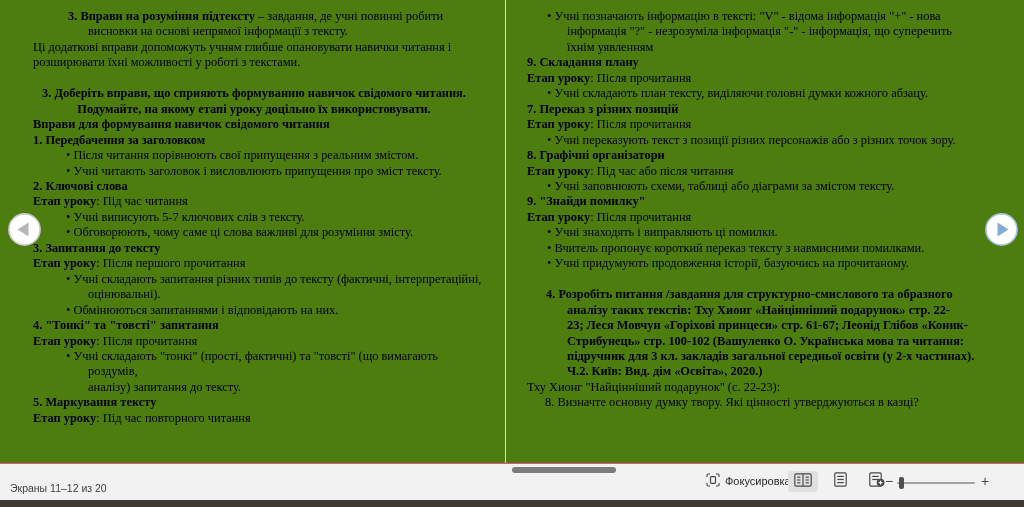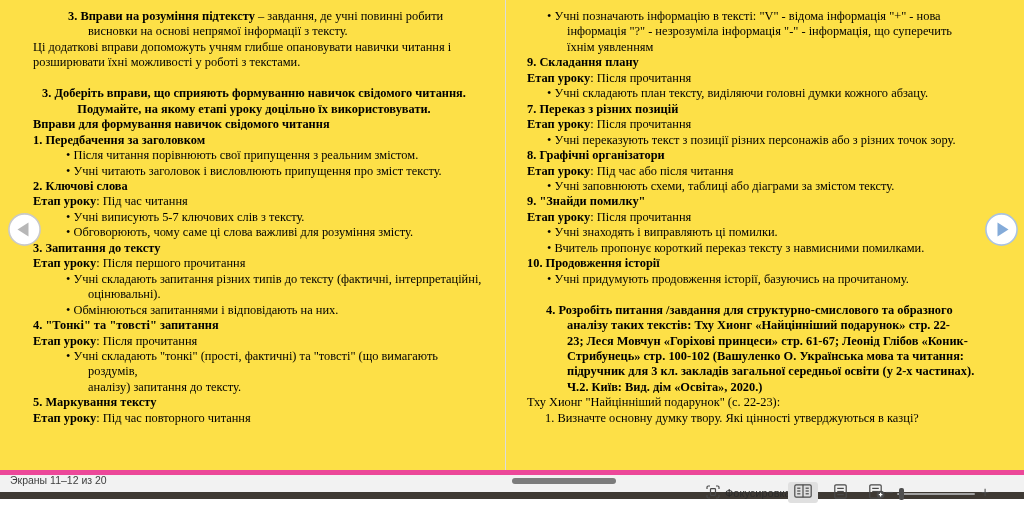--- a/index.html
+++ b/index.html
@@ -1,21 +1,21 @@
 <!DOCTYPE html>
 <html><head>
 <meta charset="utf-8">
 <style>
   * { margin:0; padding:0; box-sizing:border-box; }
   html,body { width:1024px; height:507px; overflow:hidden; }
   body { font-family:"Liberation Sans",sans-serif; background:#fff; }
   .app { width:1024px; height:507px; display:flex; flex-direction:column; position:relative; }
 
   
-  .viewer { position:relative; height:470px; background:#fde047; display:flex; overflow:hidden; }
+  .viewer { position:relative; height:470px; background:#4d7c0f; display:flex; overflow:hidden; }
   .page { height:100%; overflow:hidden; font-family:"Liberation Serif",serif;
           font-size:12.4px; line-height:15.45px; color:#000; }
   .page-l { width:506px; padding:9px 20px 0 33px; border-right:1px solid #dcdcdc; }
   .page-r { width:518px; padding:9px 8px 0 21px; }
   .blk { white-space:pre-line; }
   .heading { font-weight:bold; }
   .plain {}
   .etap {}
   .item { padding-left:55px; text-indent:-20px; }
   .page-l .bullet { padding-left:55px; text-indent:-22px; }
@@ -25,21 +25,21 @@
   .numbered { padding-left:18px; }
   .spacer { height:15.45px; }
 
   
   .nav-btn { position:absolute; top:212px; width:35px; height:35px; padding:0;
              border:none; background:transparent; cursor:pointer; }
   .nav-prev { left:7px; }
   .nav-next { left:984px; }
 
   
-  .statusbar { position:relative; height:22px; background:#f2f2f2; border-top:5px solid #ec4899; }
+  .statusbar { position:relative; height:38px; background:#f2f2f2; border-top:1px solid #ec4899; }
   .scroll-thumb { position:absolute; top:3px; left:512px; width:104px; height:6px;
                   border-radius:3px; background:#7c7c7c; cursor:pointer; }
   .pages-label { position:absolute; left:10px; bottom:6px; font-size:10.5px; color:#3e3e3e; }
   .ctl { position:absolute; display:flex; align-items:center; }
   .focus-btn { left:706px; top:8px; height:19px; gap:5px; border:none; background:transparent;
                cursor:pointer; font-size:11px; color:#2b2b2b; font-family:"Liberation Sans",sans-serif; }
   .view-group { left:788px; top:7px; gap:7px; }
   .view-btn { width:30px; height:21px; display:flex; align-items:center; justify-content:center;
               border:none; background:transparent; border-radius:3px; cursor:pointer; }
   .view-btn.active { background:#e0e0e0; }
@@ -98,31 +98,30 @@
         <div class="blk heading"><b>7. Переказ з різних позицій</b></div>
         <div class="blk etap"><b>Етап уроку</b>: Після прочитання</div>
         <div class="blk bullet"><span>• </span>Учні переказують текст з позиції різних персонажів або з різних точок зору.</div>
         <div class="blk heading"><b>8. Графічні організатори</b></div>
         <div class="blk etap"><b>Етап уроку</b>: Під час або після читання</div>
         <div class="blk bullet"><span>• </span>Учні заповнюють схеми, таблиці або діаграми за змістом тексту.</div>
         <div class="blk heading"><b>9. "Знайди помилку"</b></div>
         <div class="blk etap"><b>Етап уроку</b>: Після прочитання</div>
         <div class="blk bullet"><span>• </span>Учні знаходять і виправляють ці помилки.</div>
         <div class="blk bullet"><span>• </span>Вчитель пропонує короткий переказ тексту з навмисними помилками.</div>
-        <div class="blk heading"><b>10. Продовження історії</b></div>
         <div class="blk bullet"><span>• </span>Учні придумують продовження історії, базуючись на прочитаному.</div>
         <div class="blk spacer"></div>
         <div class="blk task-hang"><b>4. Розробіть питання /завдання для структурно-смислового та образного
 аналізу таких текстів: Тху Хионг «Найцінніший подарунок» стр. 22-
 23; Леся Мовчун «Горіхові принцеси» стр. 61-67; Леонід Глібов «Коник-
 Стрибунець» стр. 100-102 (Вашуленко О. Українська мова та читання:
 підручник для 3 кл. закладів загальної середньої освіти (у 2-х частинах).
 Ч.2. Київ: Вид. дім «Освіта», 2020.)</b></div>
         <div class="blk plain">Тху Хионг "Найцінніший подарунок" (с. 22-23):</div>
-        <div class="blk numbered">1. Визначте основну думку твору. Які цінності утверджуються в казці?</div>
+        <div class="blk numbered">8. Визначте основну думку твору. Які цінності утверджуються в казці?</div>
       </div>
 
     <button class="nav-btn nav-prev">
       <span>
         <svg width="35" height="35" viewBox="0 0 35 35">
           <circle cx="17.5" cy="17.5" r="15.6" fill="#ffffff" stroke="#c9c9c9" stroke-width="1.6"></circle>
           <path d="M21.5 10.5 L21.5 24.5 L10.5 17.5 Z" fill="#b7b7b7"></path>
         </svg>
       </span>
     </button>

